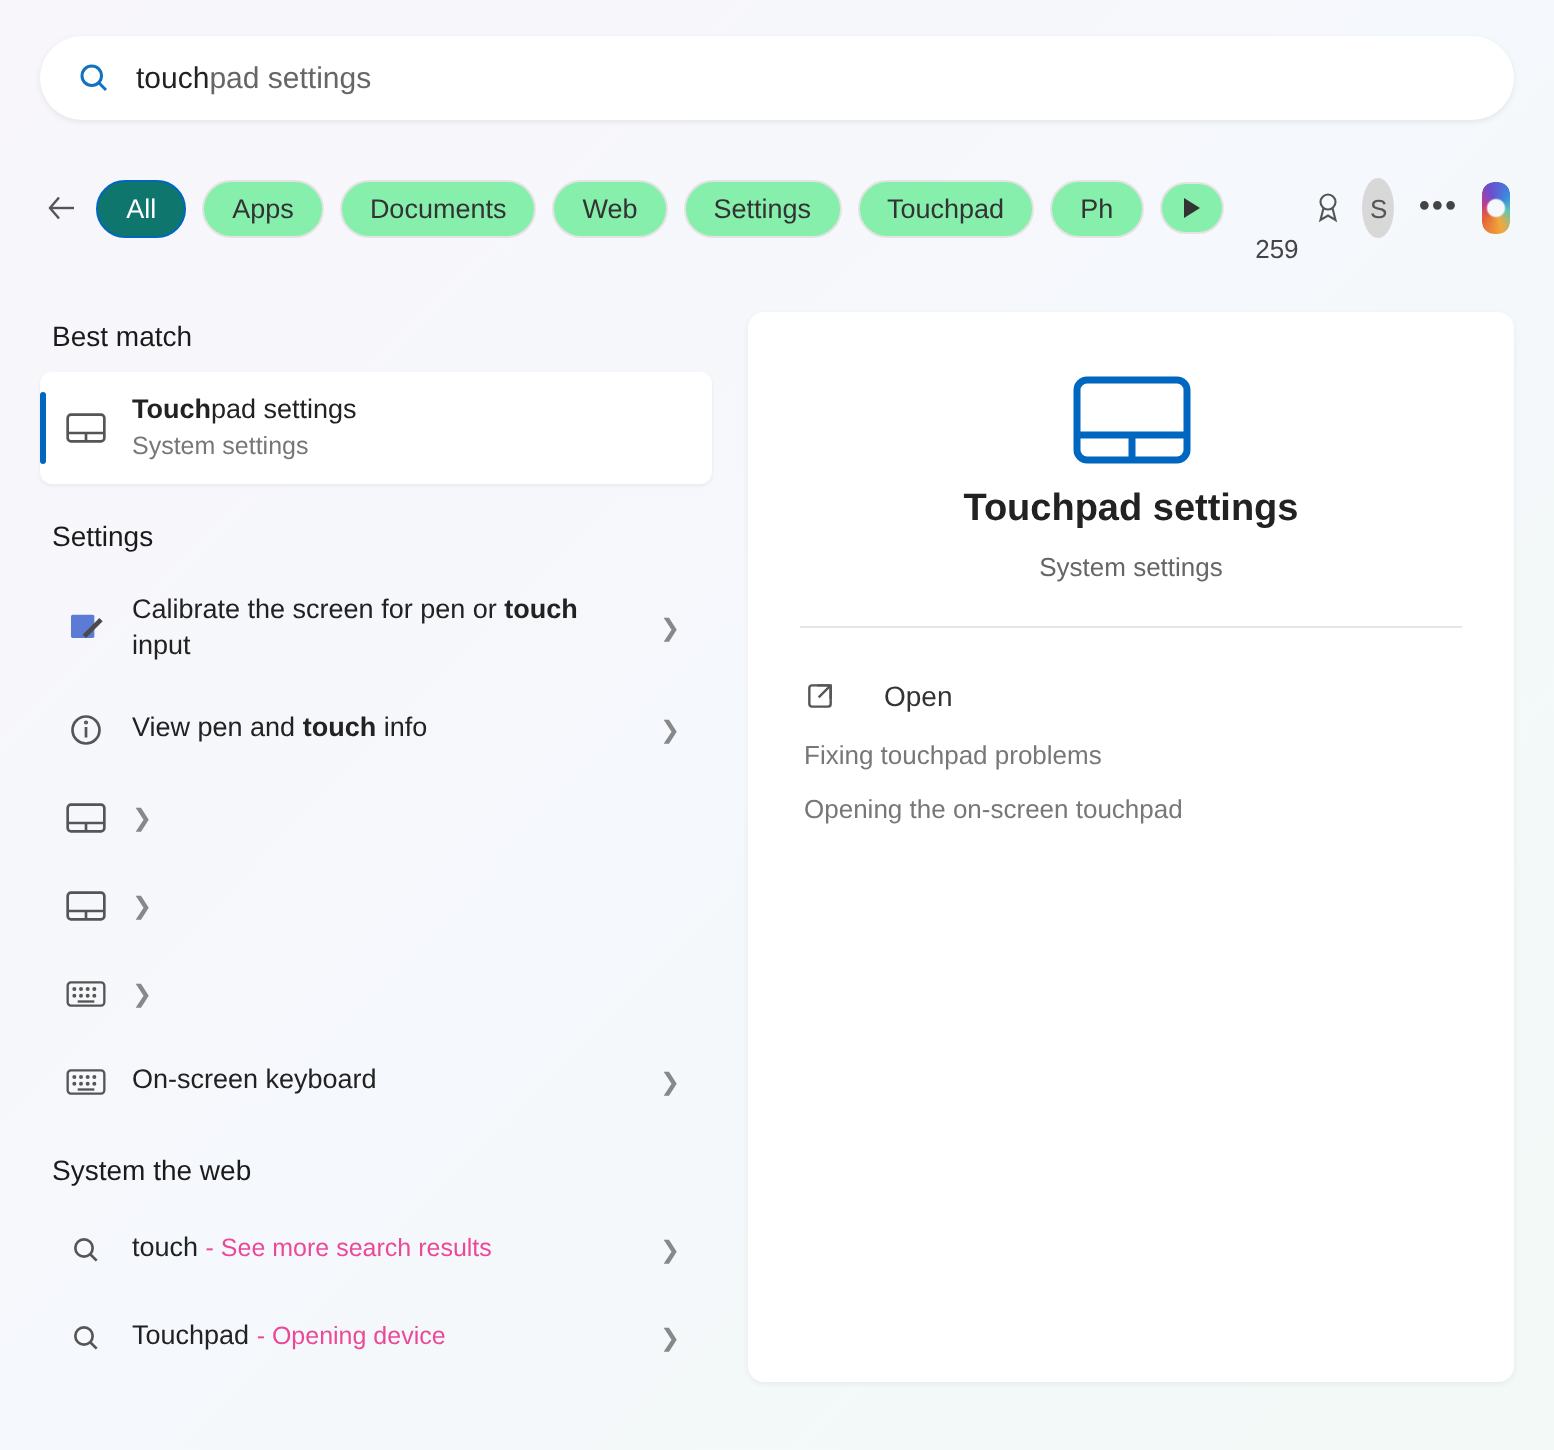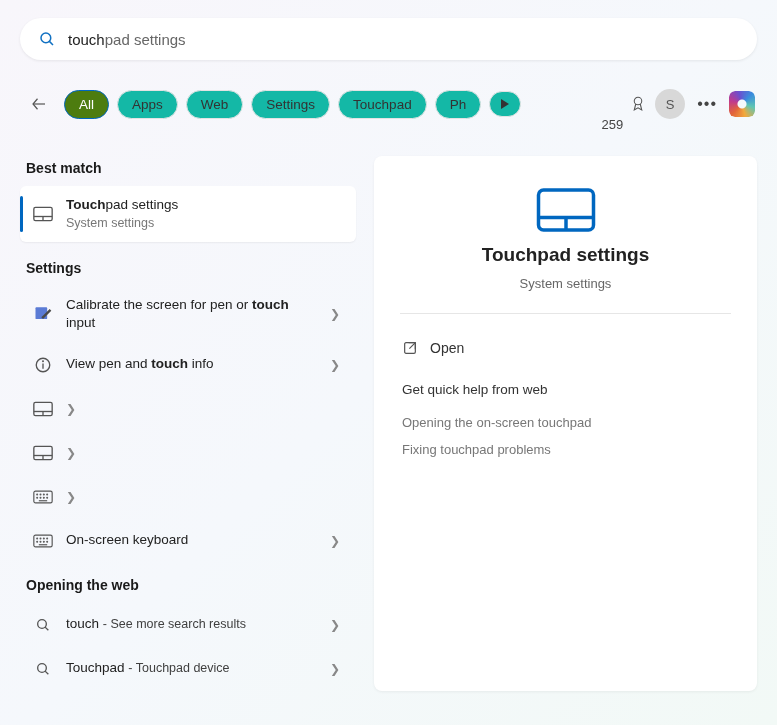--- a/index.html
+++ b/index.html
@@ -33,29 +33,29 @@
   align-items: center;
   gap: 8px;
   margin-bottom: 24px;
   padding: 0 2px;
 }
 .back-btn {
   width: 34px; height: 34px; display:flex; align-items:center; justify-content:center;
   color: #555; cursor:pointer; border-radius:50%;
 }
 .pill {
-  background: #14b8a6;
+  background: #86efac;
   border: 1px solid #e3e3e3;
   border-radius: 18px;
   padding: 6px 14px;
   font-size: 13.5px;
   color: #333;
   cursor: pointer;
 }
-.pill.active { background: #4d7c0f; color: #fff; border-color: #0067c0; }
+.pill.active { background: #0f766e; color: #fff; border-color: #0067c0; }
 .pill.icon-only { padding: 6px 10px; display:flex; align-items:center; }
 .filter-spacer { flex:1; }
 .badge-count { font-size: 13px; color: #444; margin-right: -2px; margin-top: 41px; }
 .badge-icon { color: #555; }
 .avatar {
   width: 30px; height: 30px; border-radius: 50%;
   background: #d8d8d8; color: #555; display:flex; align-items:center; justify-content:center;
   font-size: 13px;
 }
 .more-btn { color:#444; padding: 0 4px; cursor:pointer; font-size: 16px; letter-spacing: 1px; }
@@ -71,21 +71,21 @@
 .right-col {
   flex: 1;
   background: #fff;
   border-radius: 8px;
   padding: 30px 26px 20px 26px;
   box-shadow: 0 1px 3px rgba(0,0,0,0.06);
 }
 
 .section-title {
   font-size: 14px;
-  font-weight: 700;
+  font-weight: 400;
   color: #1a1a1a;
   padding: 4px 0 10px 6px;
 }
 
 .result-item {
   display: flex;
   align-items: center;
   padding: 10px 12px 10px 12px;
   border-radius: 6px;
   cursor: pointer;
@@ -100,30 +100,30 @@
 .result-item.selected::before {
   content: "";
   position: absolute; left: 0; top: 10px; bottom: 10px; width: 3px;
   background: #0067c0; border-radius: 2px;
 }
 .result-icon { width: 22px; display:flex; justify-content:center; color:#555; flex:0 0 auto; }
 .result-text { flex:1; line-height: 1.35; font-size: 13.5px; }
 .result-text .title { color:#222; }
 .result-text .title b { font-weight:600; }
 .result-text .subtitle { color:#777; font-size:12.5px; margin-top:1px; }
-.result-text .inline-sub { color:#404040; font-size:12.5px; }
+.result-text .inline-sub { color:#ec4899; font-size:12.5px; }
 .chevron { color:#888; font-size:12px; padding-right: 4px; }
 
 .preview-hero { display:flex; flex-direction:column; align-items:center; gap: 10px; margin-bottom: 22px; }
 .preview-title { font-size: 19px; font-weight: 600; color:#222; }
 .preview-sub { font-size: 13px; color:#666; }
 .preview-divider { height:1px; background:#e6e6e6; margin: 12px 0 18px 0; }
 
 .action-row {
-  display:flex; align-items:center; gap: 12px;
+  display:flex; align-items:center; gap: 24px;
   padding: 8px 2px; cursor:pointer; font-size: 14px; color:#333;
 }
 .action-icon { color:#555; }
 
 .help-title { font-size: 13.5px; color:#333; margin: 18px 0 12px 2px; }
 .help-link { font-size: 13px; color:#777; padding: 6px 2px; cursor:pointer; }
 
 svg { display:block; }
 </style>
 </head>
@@ -144,20 +144,21 @@
 
   <div class="filter-row">
     <div class="back-btn">
       <svg width="18" height="18" viewBox="0 0 24 24" fill="none" stroke="currentColor" stroke-width="1.6">
           <line x1="4" y1="12" x2="20" y2="12"></line>
           <polyline points="10 5 4 12 10 19"></polyline>
         </svg>
     </div>
     <div class="pill active">All</div>
     <div class="pill">Apps</div>
+    <div class="pill">Documents</div>
     <div class="pill">Web</div>
     <div class="pill">Settings</div>
     <div class="pill">Touchpad</div>
     <div class="pill">Ph</div>
     <div class="pill icon-only">
       <svg width="10" height="12" viewBox="0 0 10 12">
           <polygon points="1,1 9,6 1,11" fill="#333"></polygon>
         </svg>
     </div>
     <div class="filter-spacer"></div>
@@ -269,21 +270,21 @@
                 <line x1="7" y1="12.5" x2="17" y2="12.5"></line>
               </svg>
             </span>
             <div class="result-text">
               <div class="title">On-screen keyboard</div>
             </div>
             <span class="chevron">❯</span>
           </div>
         </div>
 
-      <div class="section-title" style="margin-top:10px">Opening the web</div>
+      <div class="section-title" style="margin-top:10px">System the web</div>
       <div id="web-list">
           <div class="result-item">
             <span class="result-icon">
               <svg width="16" height="16" viewBox="0 0 24 24" fill="none" stroke="#555" stroke-width="2">
                 <circle cx="10.5" cy="10.5" r="6.5"></circle>
                 <line x1="20" y1="20" x2="15.2" y2="15.2"></line>
               </svg>
             </span>
             <div class="result-text">
               <div class="title">touch <span class="inline-sub">- See more search results</span></div>
@@ -291,21 +292,21 @@
             <span class="chevron">❯</span>
           </div>
           <div class="result-item">
             <span class="result-icon">
               <svg width="16" height="16" viewBox="0 0 24 24" fill="none" stroke="#555" stroke-width="2">
                 <circle cx="10.5" cy="10.5" r="6.5"></circle>
                 <line x1="20" y1="20" x2="15.2" y2="15.2"></line>
               </svg>
             </span>
             <div class="result-text">
-              <div class="title">Touchpad <span class="inline-sub">- Touchpad device</span></div>
+              <div class="title">Touchpad <span class="inline-sub">- Opening device</span></div>
             </div>
             <span class="chevron">❯</span>
           </div>
         </div>
     </div>
 
     <div class="right-col">
       <div class="preview-hero">
         <span>
           <svg width="60" height="48" viewBox="0 0 24 18" fill="none" stroke="#0067c0" stroke-width="1.4">
@@ -321,18 +322,17 @@
       <div class="action-row">
         <span class="action-icon">
           <svg width="16" height="16" viewBox="0 0 24 24" fill="none" stroke="currentColor" stroke-width="1.8">
               <rect x="4" y="4" width="16" height="16" rx="2"></rect>
               <polyline points="10 4 20 4 20 14"></polyline>
               <line x1="20" y1="4" x2="11" y2="13"></line>
             </svg>
         </span>
         <span>Open</span>
       </div>
-      <div class="help-title">Get quick help from web</div>
+      <div class="help-link">Fixing touchpad problems</div>
       <div class="help-link">Opening the on-screen touchpad</div>
-      <div class="help-link">Fixing touchpad problems</div>
     </div>
   </div>
 </div>
 
 </body></html>

